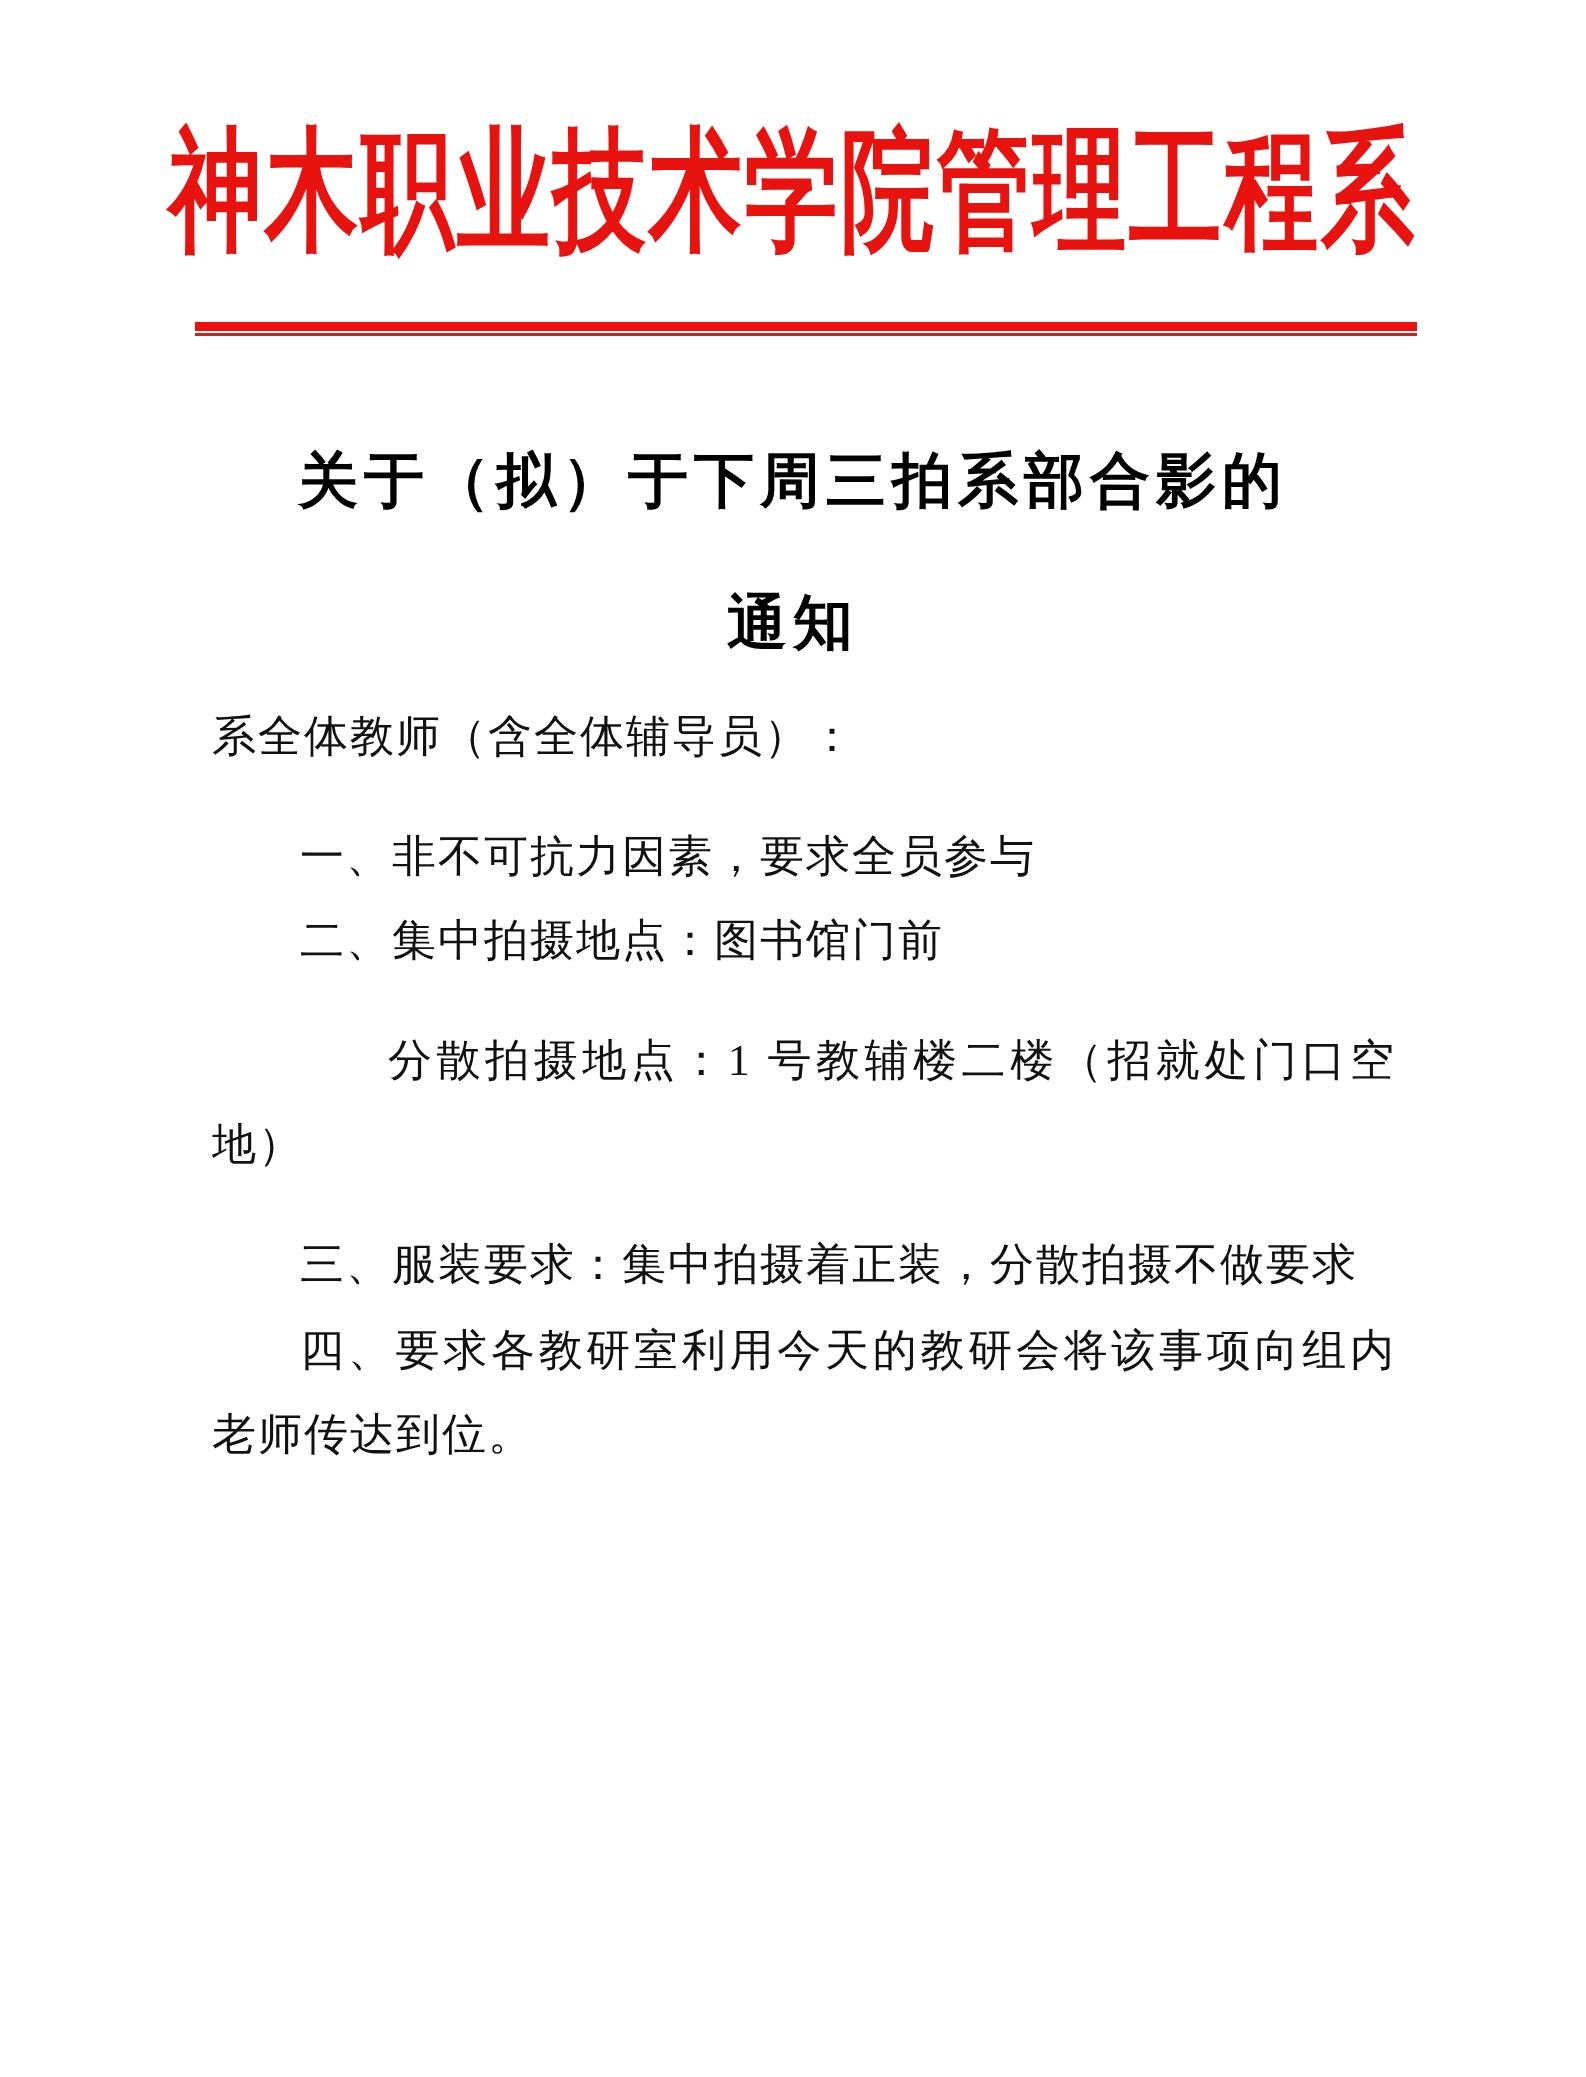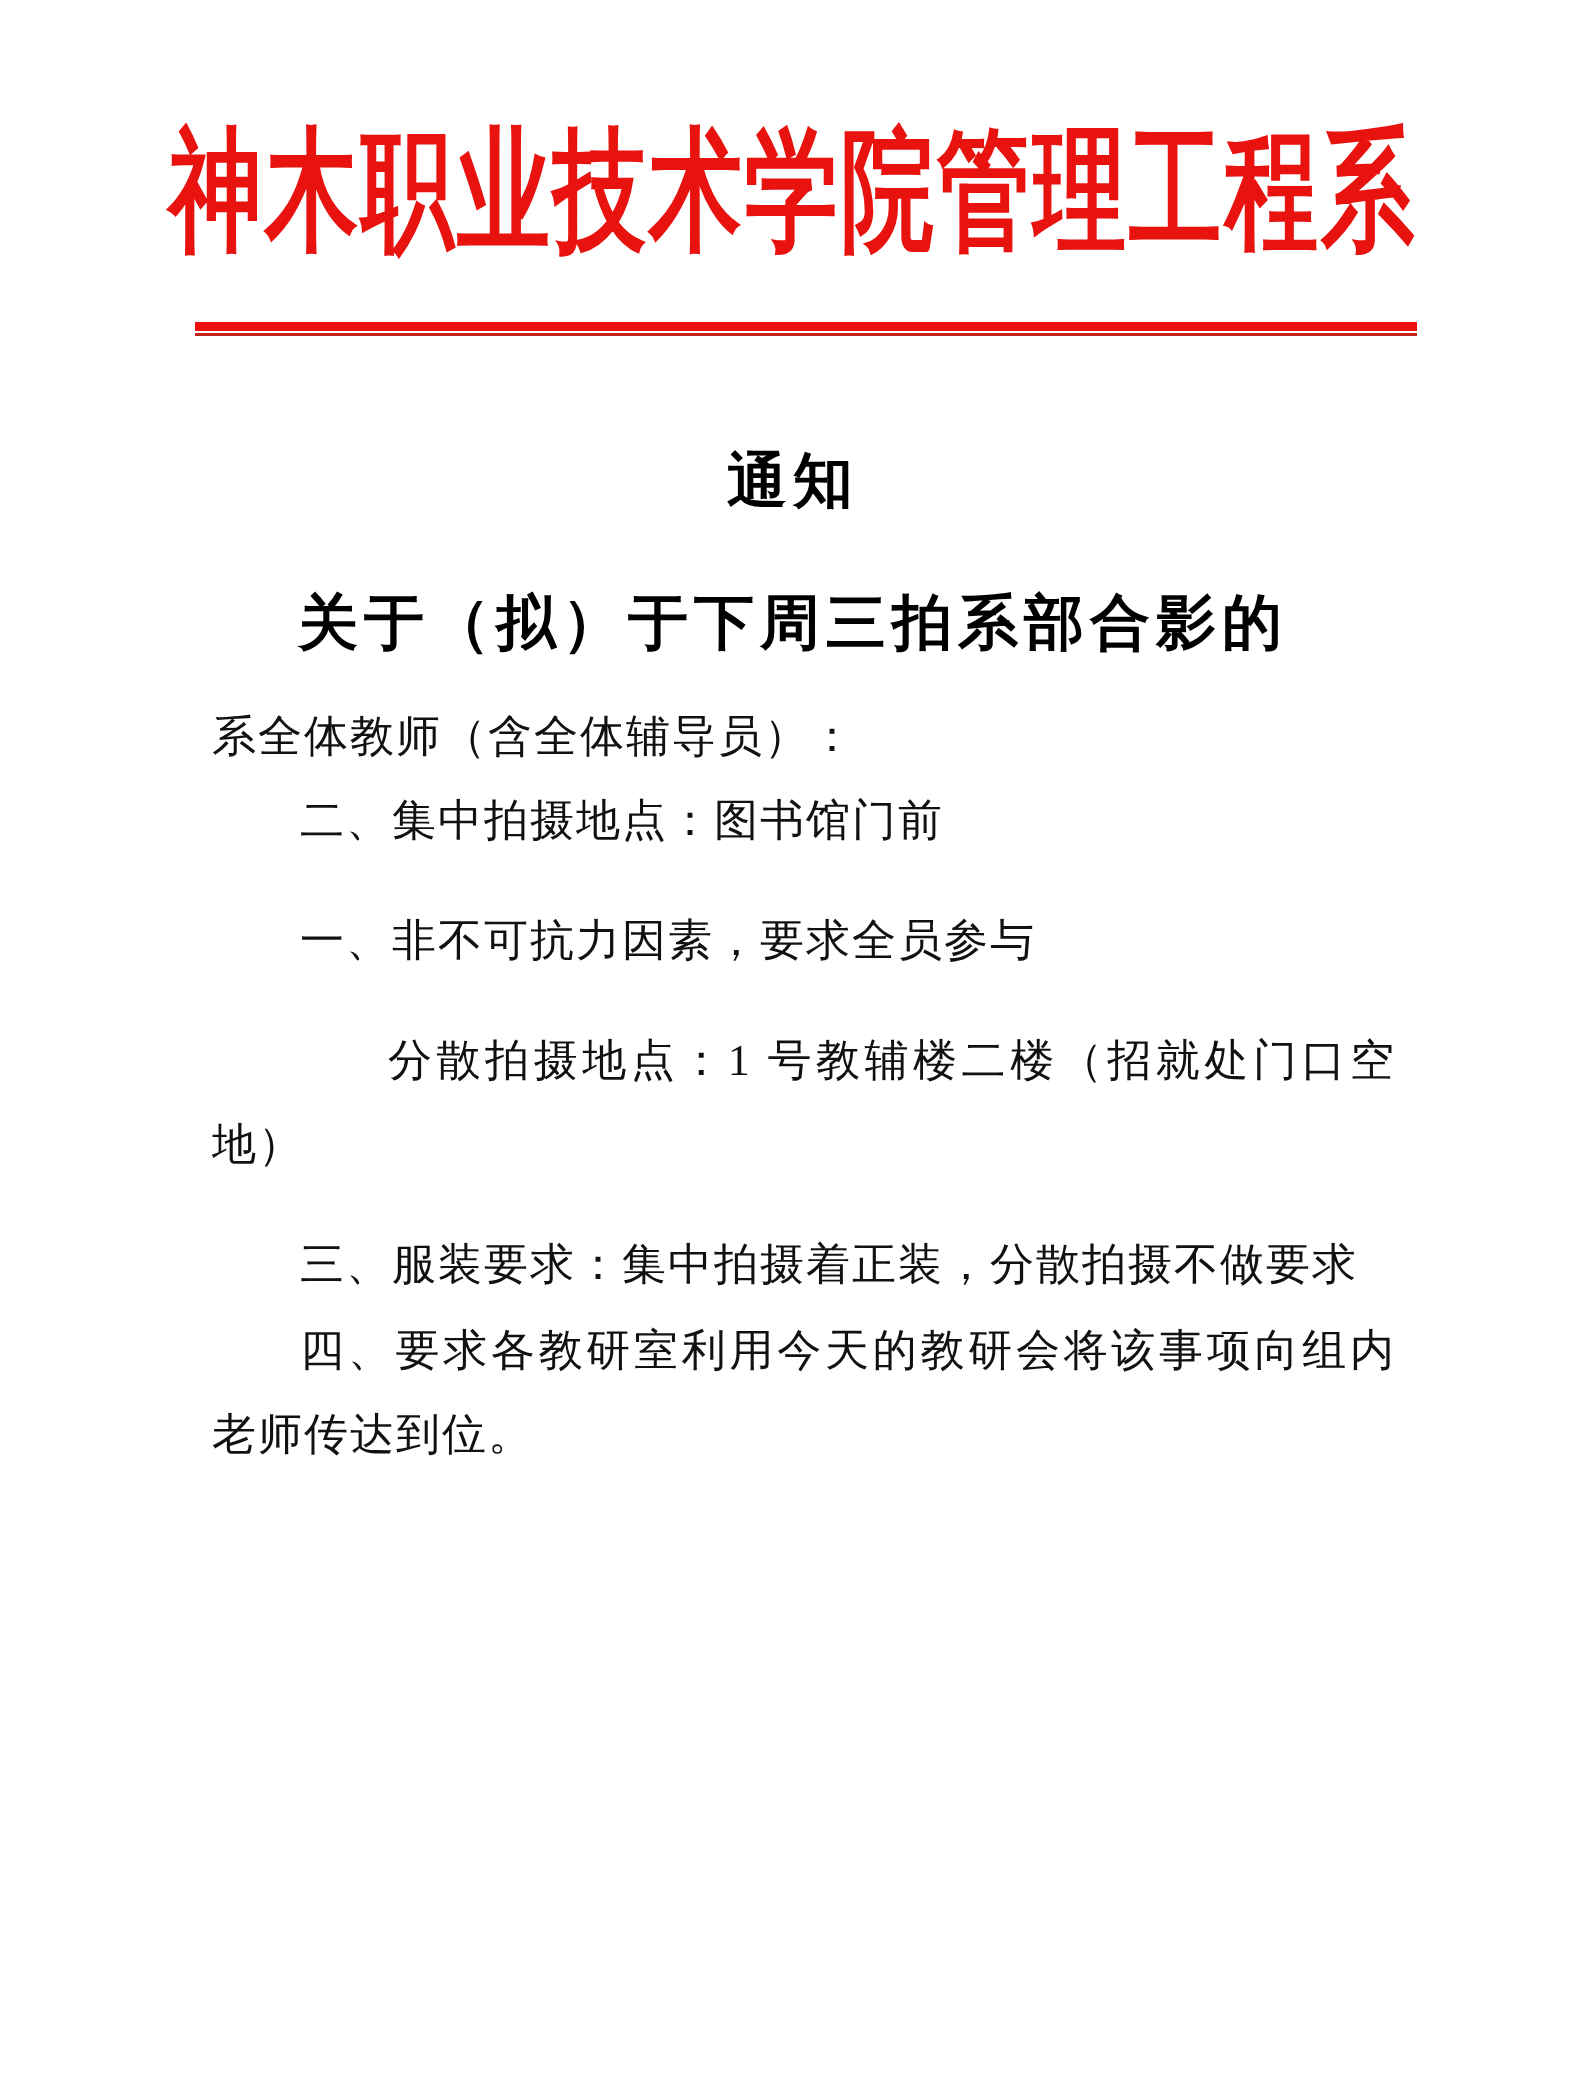--- a/index.html
+++ b/index.html
@@ -74,28 +74,28 @@
 <div class="page">
 
   <div class="letterhead">神木职业技术学院管理工程系</div>
 
   <div class="rule-top">
     <div class="rt-thick"></div>
     <div class="rt-thin"></div>
   </div>
 
   <div class="doc-title">
+    <div>关于（拟）于下周三拍系部合影的</div>
     <div>通知</div>
-    <div>关于（拟）于下周三拍系部合影的</div>
   </div>
 
   <div class="body-text">
     <p class="salutation">系全体教师（含全体辅导员）：</p>
+    <p class="item mt">一、非不可抗力因素，要求全员参与</p>
     <p class="item">二、集中拍摄地点：图书馆门前</p>
-    <p class="item mt">一、非不可抗力因素，要求全员参与</p>
     <p class="item sub mt">分散拍摄地点：1 号教辅楼二楼（招就处门口空地）</p>
     <p class="item mt2">三、服装要求：集中拍摄着正装，分散拍摄不做要求</p>
     <p class="item">四、要求各教研室利用今天的教研会将该事项向组内老师传达到位。</p>
   </div>
 
   <svg class="seal" viewBox="0 0 306 306" aria-hidden="true">
     <defs>
       <path id="sealArc" d="M 38.4 194.7 A 122 122 0 1 1 267.6 194.7" fill="none"></path>
     </defs>
     <circle cx="153" cy="153" r="146" fill="none" stroke="var(--seal-red)" stroke-width="11"></circle>

